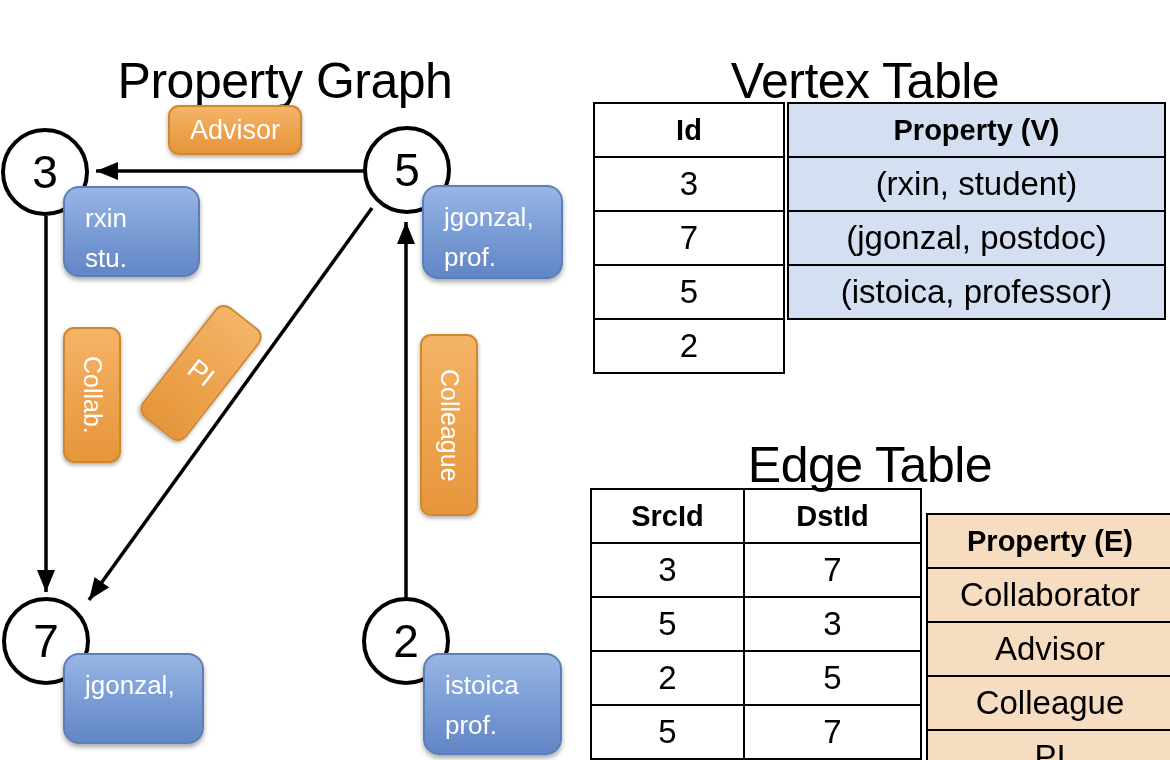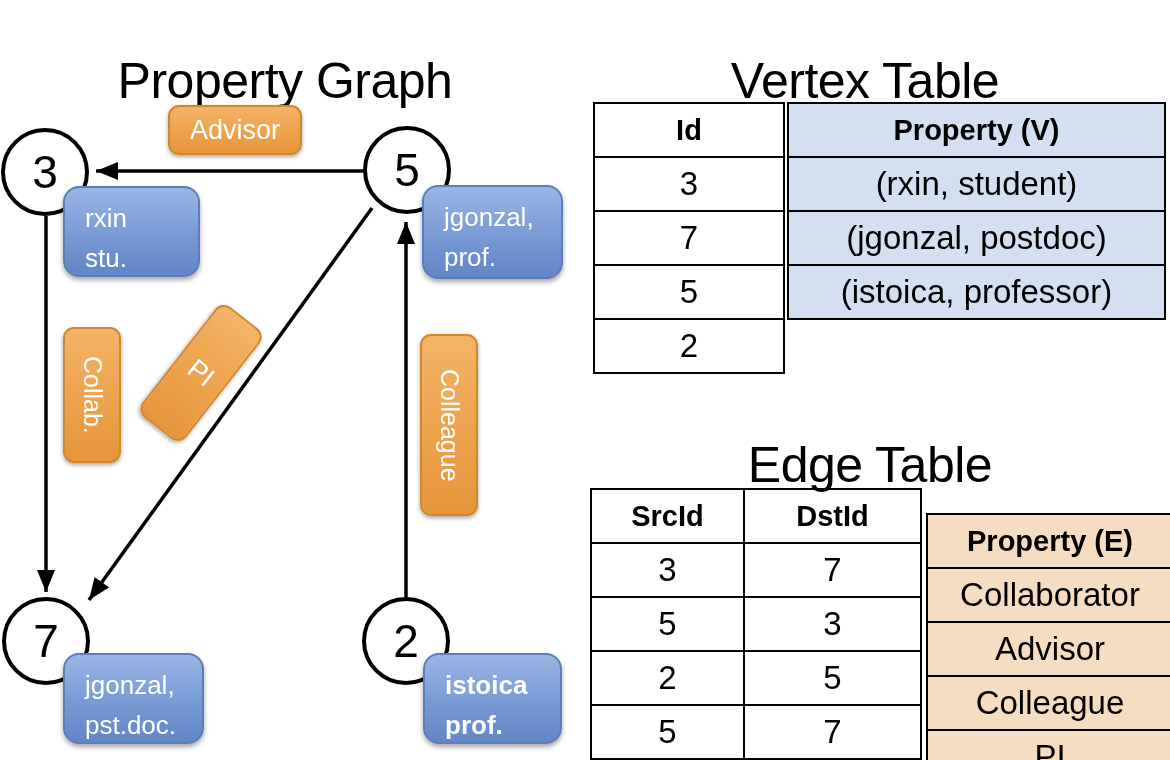--- a/index.html
+++ b/index.html
@@ -96,23 +96,22 @@
   <div class="vlabel" style="left:63px;top:186px;width:137px;height:91px;">
     <span>rxin</span>
     <span>stu.</span>
   </div>
   <div class="vlabel" style="left:422px;top:185px;width:141px;height:94px;">
     <span>jgonzal,</span>
     <span>prof.</span>
   </div>
   <div class="vlabel" style="left:63px;top:653px;width:141px;height:91px;">
     <span>jgonzal,</span>
-    <span>pst.doc.</span>
-  </div>
-  <div class="vlabel" style="left:423px;top:653px;width:139px;height:91px;font-weight:bold;">
+  </div>
+  <div class="vlabel" style="left:423px;top:653px;width:139px;height:102px;">
     <span>istoica</span>
     <span>prof.</span>
   </div>
 
   <div class="title" style="left:865px;top:16px;">Vertex Table</div>
 
   <table style="left:593px;top:102px;width:192px;">
     <tbody>
         <tr>
           <th>Id</th>

